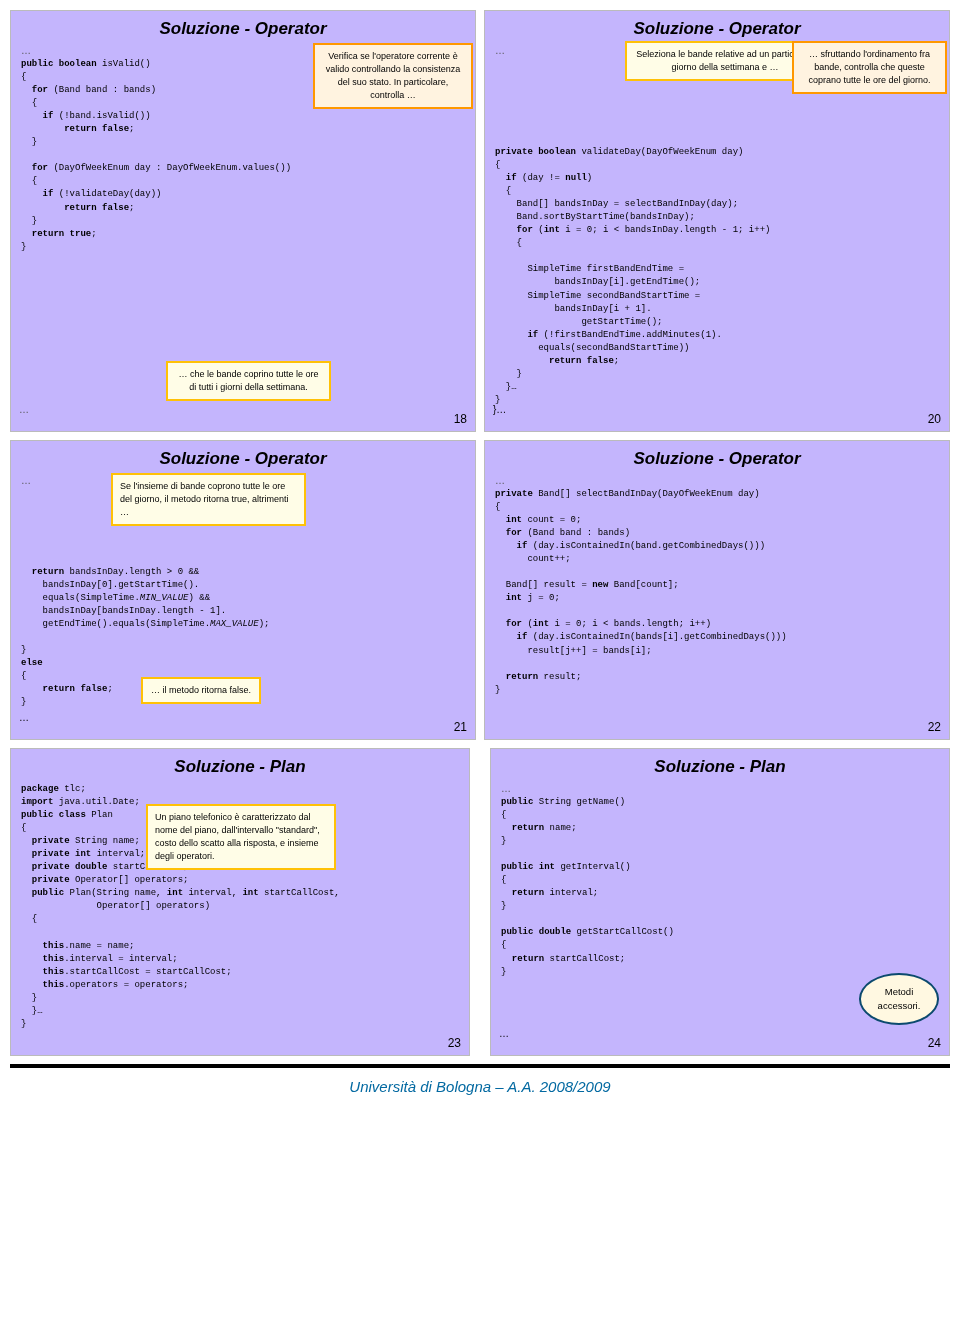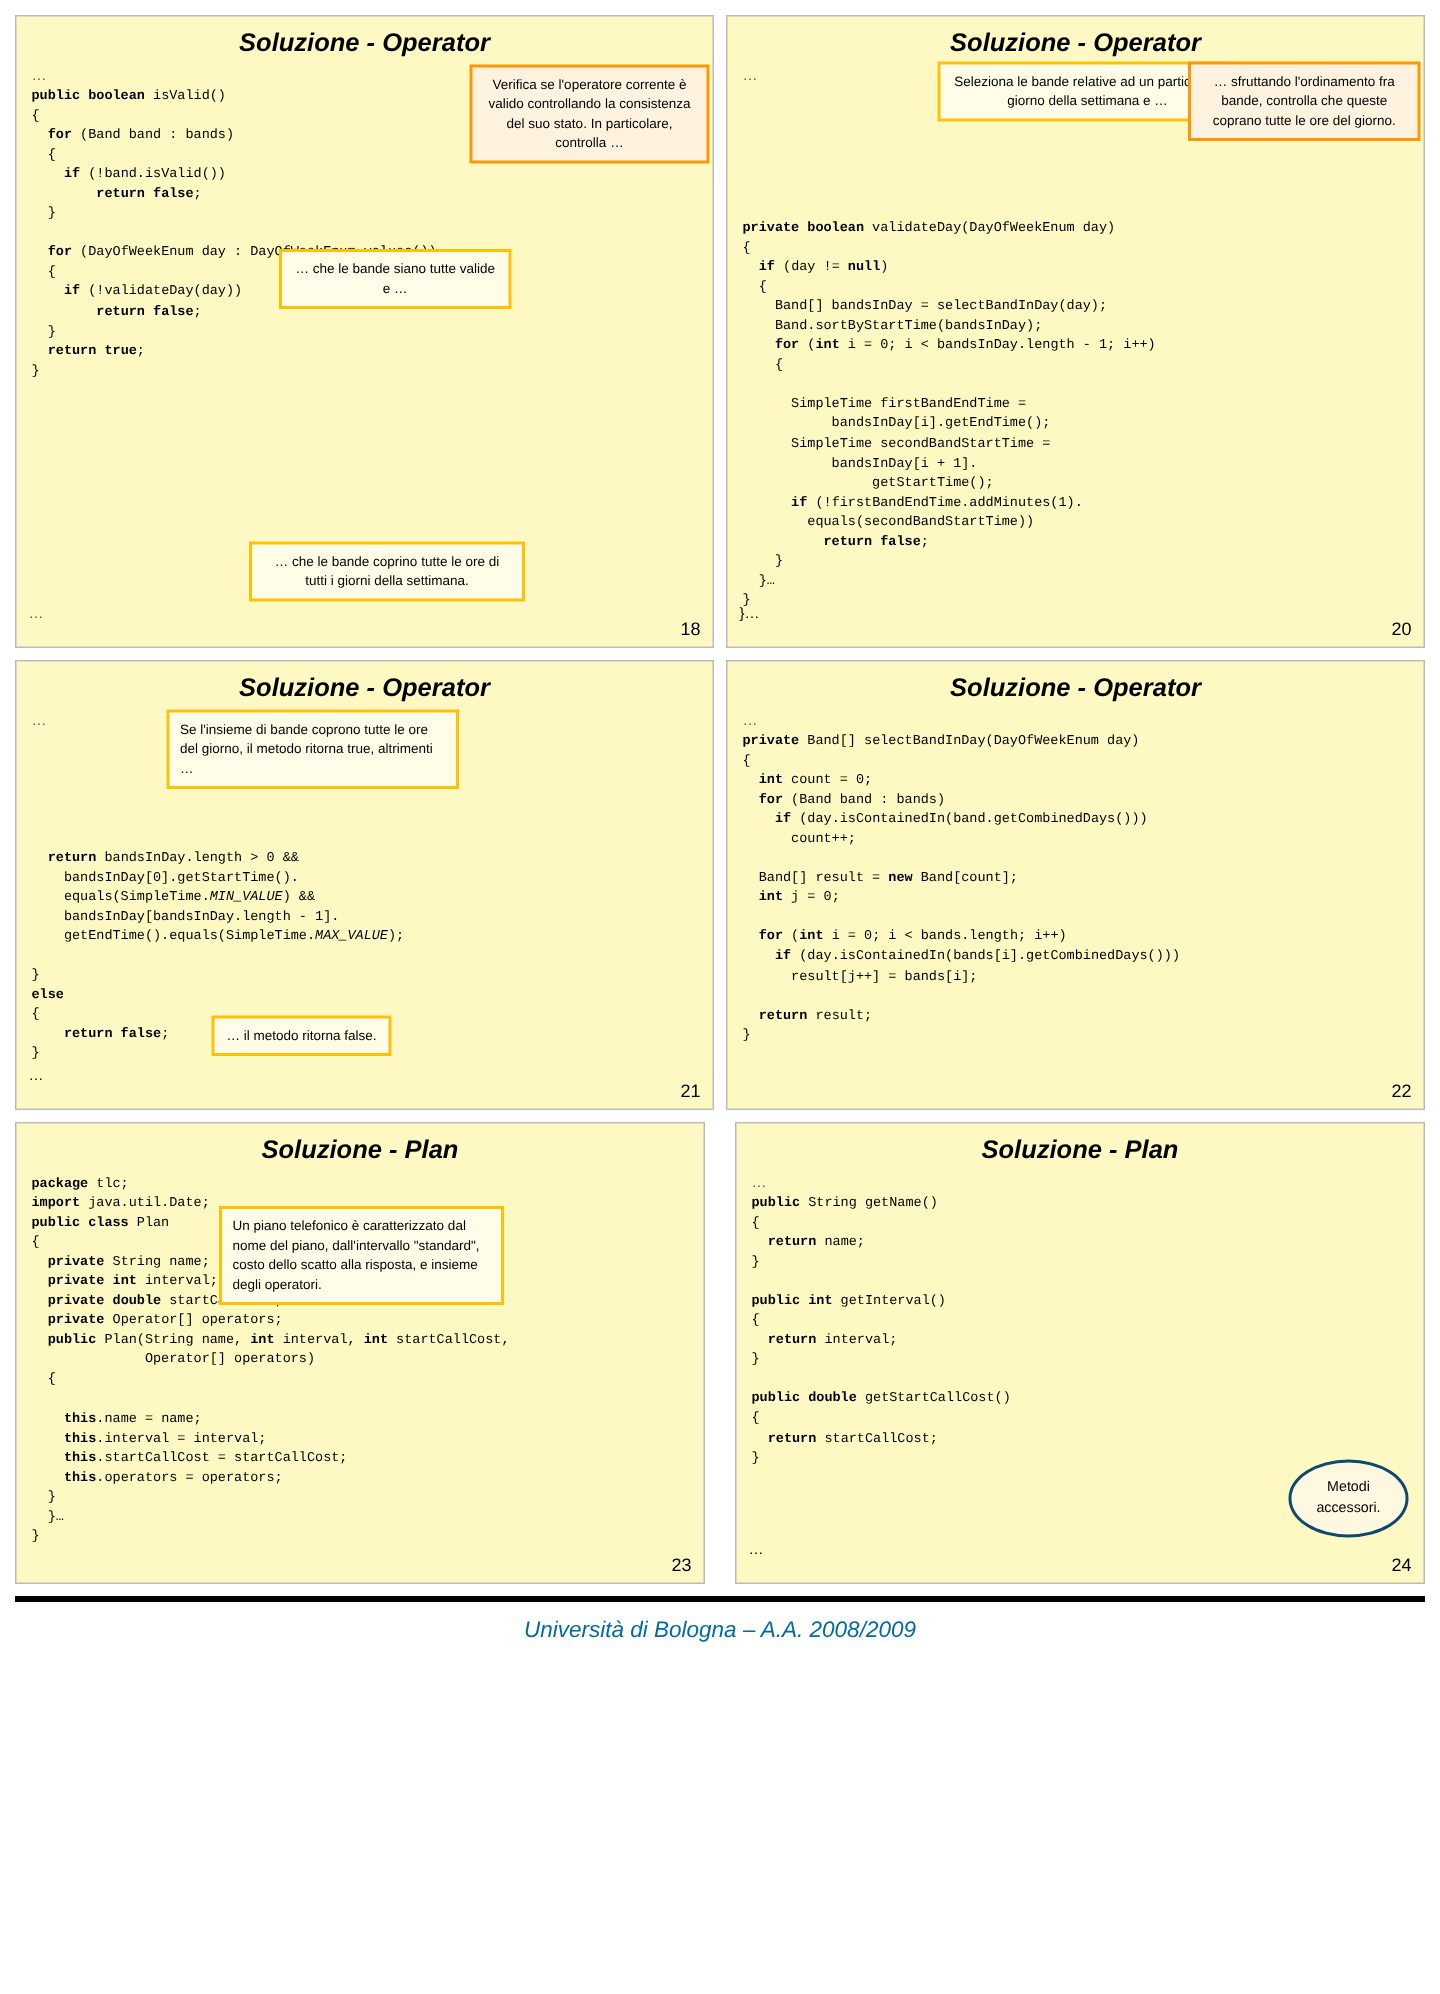--- a/index.html
+++ b/index.html
@@ -45,21 +45,21 @@
       gap: 20px;
       margin-bottom: 8px;
     }
 
     
     .kw { font-weight: bold; }
 
     
     .panel {
       border: 1.5px solid #bbb;
-      background: #fef9c3;
+      background: #c4b5fd;
       position: relative;
       padding: 8px 10px 24px 10px;
       min-height: 300px;
     }
 
     .panel-title {
       font-size: 17px;
       font-weight: bold;
       text-align: center;
       margin-bottom: 6px;
@@ -142,25 +142,22 @@
   }
 
   <span class="kw">for</span> (DayOfWeekEnum day : DayOfWeekEnum.values())
   {
     <span class="kw">if</span> (!validateDay(day))
         <span class="kw">return false</span>;
   }
   <span class="kw">return true</span>;
 }</pre>
 
-      <div class="cb cb-yellow" style="top:155px; left:175px; width:155px; font-size:9px;">
-        <span>… che le bande siano tutte valide e …</span>
-      </div>
-
-      <div class="cb cb-yellow" style="bottom:30px; left:155px; width:184px; font-size:9px;">
+
+      <div class="cb cb-yellow" style="bottom:30px; left:155px; width:165px; font-size:9px;">
         <span>… che le bande coprino tutte le ore di tutti i giorni della settimana.</span>
       </div>
 
       <div class="panel-ellipsis-bl">…</div>
       <div class="panel-num">18</div>
     </div>
 
     <div class="panel">
       <div class="panel-title">Soluzione - Operator</div>
 

